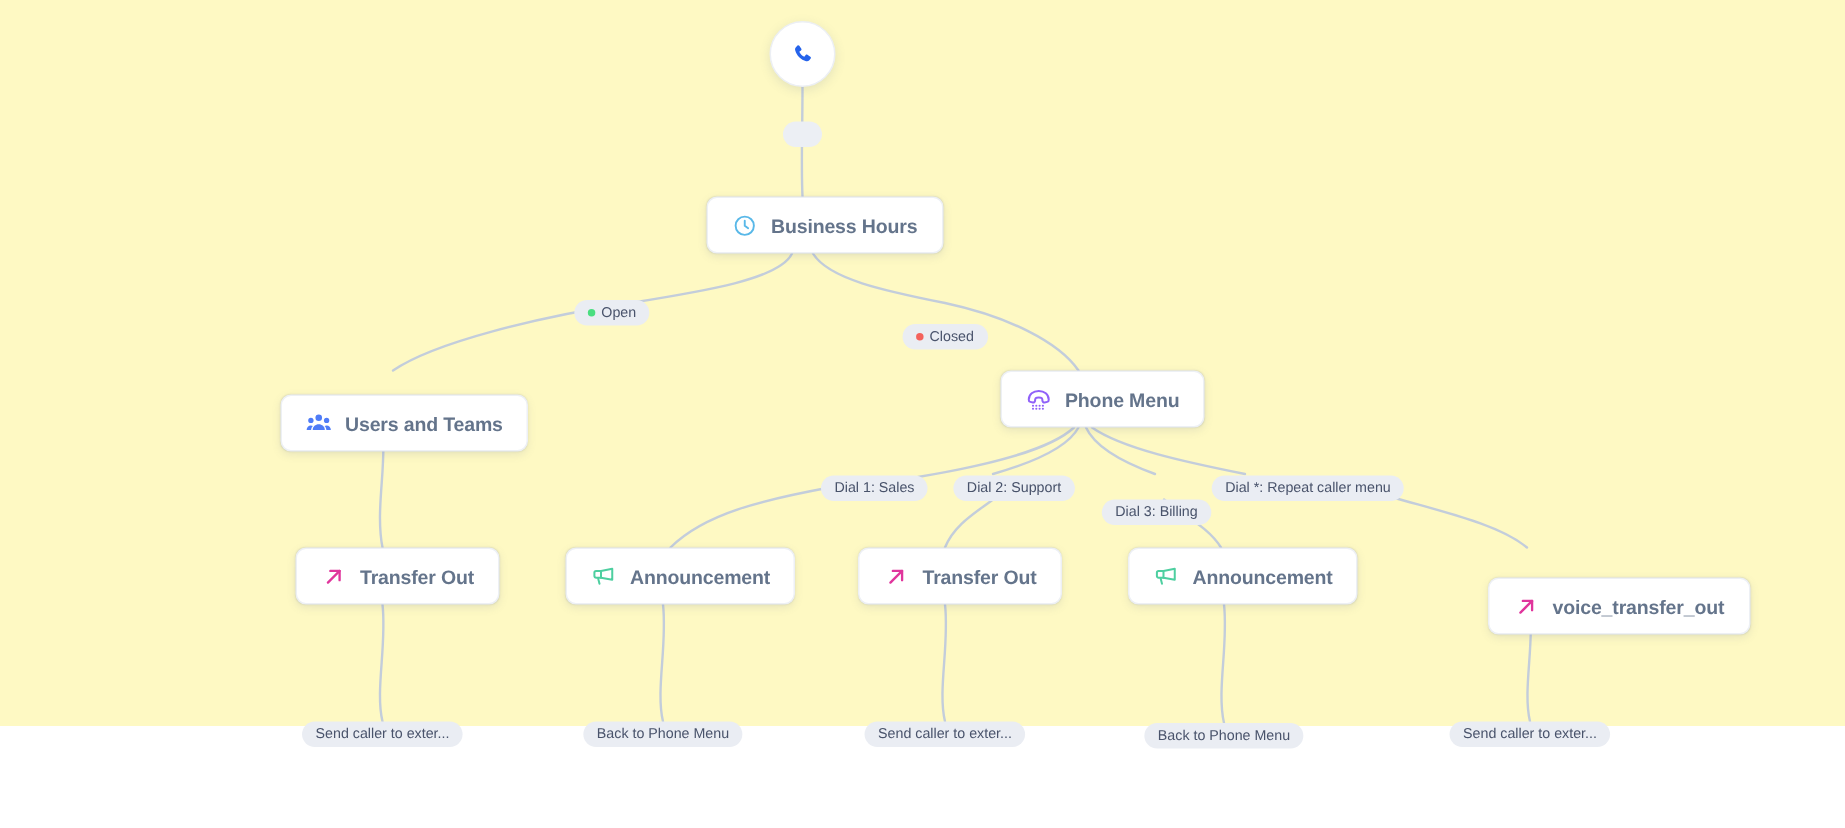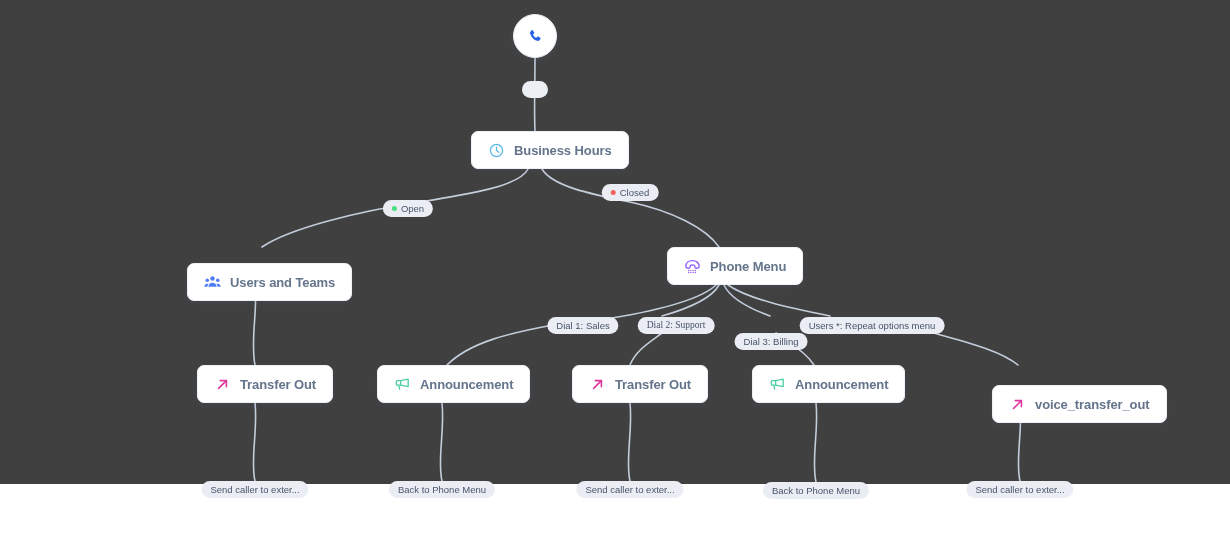--- a/index.html
+++ b/index.html
@@ -10,21 +10,21 @@
   body {
     width: 1230px;
     height: 552px;
     font-family: "Liberation Sans", sans-serif;
     overflow: hidden;
   }
   #canvas {
     position: relative;
     width: 1230px;
     height: 484px;
-    background: #404040;
+    background: #fef9c3;
   }
   #edge-layer {
     position: absolute;
     left: 0;
     top: 0;
     width: 1230px;
     height: 552px;
     pointer-events: none;
   }
   .edge-path {
@@ -167,21 +167,21 @@
         <path d="M12 7.2V12l3.2 2.4" stroke-linecap="round"></path>
       </svg>
     </span>
     <span class="node-label">Business Hours</span>
   </div>
 
   <div class="pill" style="left:408px; top:200px;">
     <span class="dot dot-open"></span>
     <span class="pill-text">Open</span>
   </div>
-  <div class="pill" style="left:630px; top:184px;justify-content:flex-end;">
+  <div class="pill" style="left:630px; top:216px;justify-content:flex-end;">
     <span class="dot dot-closed"></span>
     <span class="pill-text">Closed</span>
   </div>
 
   <div class="node" style="left:187px; top:247px;margin-top:16px;">
     <span class="node-icon">
       <svg width="18" height="18" viewBox="0 0 24 24" fill="#4f7cf7">
         <circle cx="12" cy="7" r="3.1"></circle>
         <path d="M6.3 18.6c0-3.3 2.6-5.4 5.7-5.4s5.7 2.1 5.7 5.4z"></path>
         <circle cx="4.6" cy="9.6" r="2.5"></circle>
@@ -208,28 +208,28 @@
             <circle cx="15.9" cy="21.2" r="1"></circle>
         </g>
       </svg>
     </span>
     <span class="node-label">Phone Menu</span>
   </div>
 
   <div class="pill" style="left:583px; top:317px;">
     <span class="pill-text">Dial 1: Sales</span>
   </div>
-  <div class="pill" style="left:676px; top:317px;font-family:Liberation Serif, serif;">
+  <div class="pill" style="left:676px; top:317px;">
     <span class="pill-text">Dial 2: Support</span>
   </div>
   <div class="pill" style="left:771px; top:317px;margin-top:16px;">
     <span class="pill-text">Dial 3: Billing</span>
   </div>
   <div class="pill" style="left:872px; top:317px;">
-    <span class="pill-text">Users *: Repeat options menu</span>
+    <span class="pill-text">Dial *: Repeat caller menu</span>
   </div>
 
   <div class="node" style="left:197px; top:365px;">
     <span class="node-icon">
       <svg width="17" height="17" viewBox="0 0 24 24" fill="none" stroke="#e0359c" stroke-width="2.2" stroke-linecap="round" stroke-linejoin="round">
         <path d="M6.5 17.5L17.5 6.5"></path>
           <path d="M8.8 6.5h8.7v8.7"></path>
       </svg>
     </span>
     <span class="node-label">Transfer Out</span>

